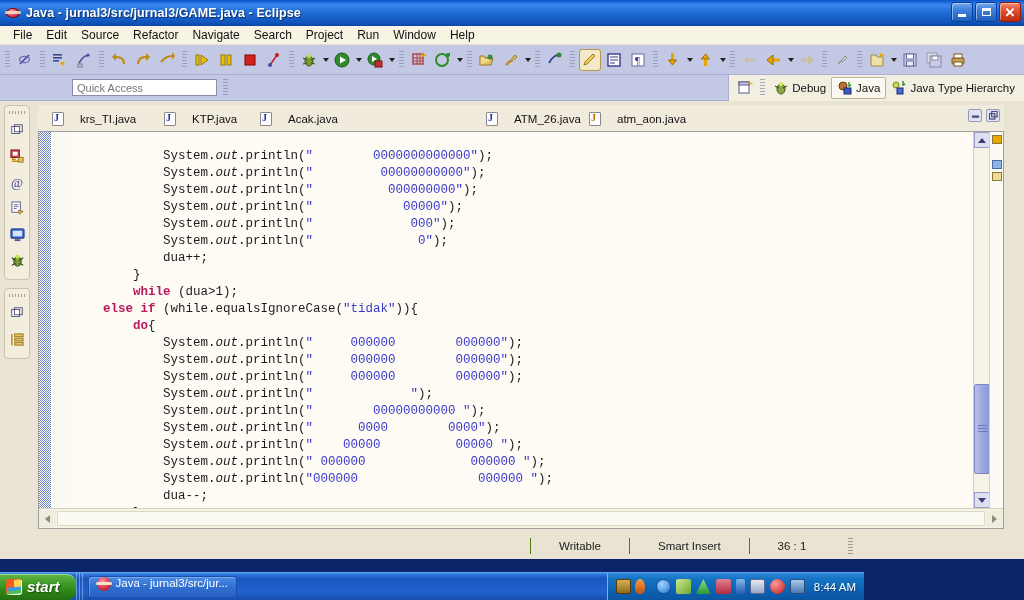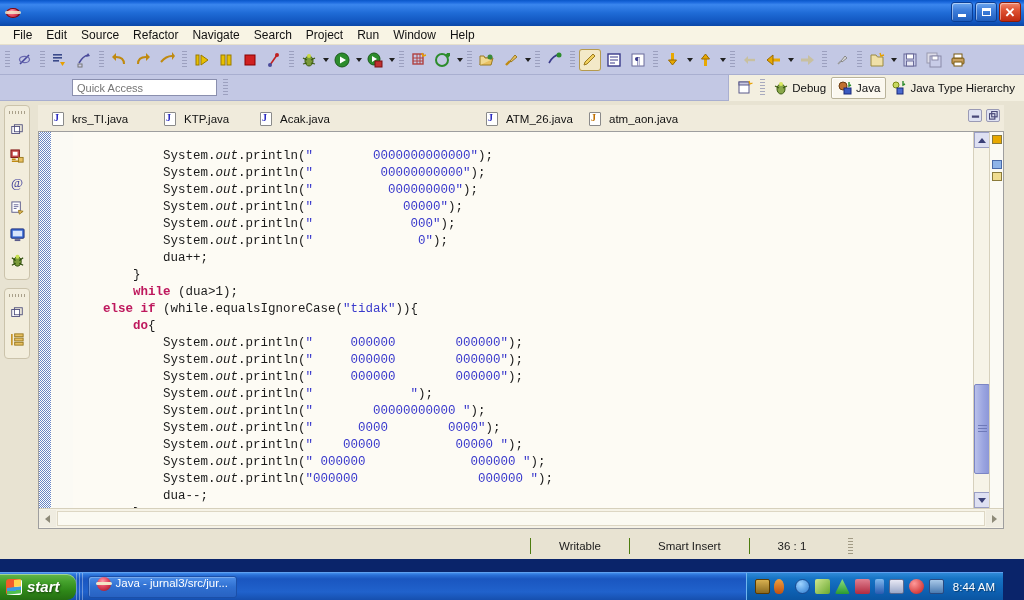--- a/index.html
+++ b/index.html
@@ -105,21 +105,21 @@
             background-position:center; background-repeat:no-repeat; background-size:16px 3px; }
   .fvicon { width:24px; height:24px; margin:2px auto; display:flex; align-items:center; justify-content:center; cursor:pointer; border-radius:3px; }
 
   
   #editor-area {
     position:absolute; left:38px; top:4px; width:966px; height:424px;
     background:#F0EBDC;
   }
   #tabbar { height:26px; position:relative; }
   .etab {
-    position:absolute; top:2px; height:24px; display:flex; align-items:center; gap:8px;
+    position:absolute; top:2px; height:24px; display:flex; align-items:center; gap:16px;
     padding:0 8px; font-size:11.5px; color:#111; cursor:pointer; white-space:nowrap;
     border-radius:3px 3px 0 0;
   }
   .etab.active { background:#fff; border:1px solid #b9b9b9; border-bottom:none; top:1px; height:25px; }
   .tabico { width:12px; height:14px; position:relative; flex:0 0 auto; }
   .tabico::before{ content:""; position:absolute; inset:0; background:#fff; border:1px solid #8a8a8a; border-radius:1px; }
   .tabico::after{ content:"J"; position:absolute; left:2px; top:0px; font-size:10px; font-weight:bold;
                   color:#2a2ac0; font-family:"Liberation Serif",serif; }
   .tabico.orange::after{ color:#C07000; }
   .tabclose { font-size:10px; color:#444; }
@@ -186,21 +186,21 @@
     position:absolute; left:0; top:533px; width:1024px; height:26px;
     background:#E8E3D2; display:flex; align-items:center; font-size:11.5px; color:#1b1b1b;
   }
   #statusbar .sb-icon { width:26px; height:20px; margin-left:4px; display:flex; align-items:center; justify-content:center; }
   .sbcell { padding:0 28px; height:16px; display:flex; align-items:center; border-left:1px solid #4d7c0f; }
   .sbdots { width:5px; height:16px; margin-left:14px;
             background-image:repeating-linear-gradient(180deg,#a29b85 0 1px,transparent 1px 3px); }
 
   
   #taskbar {
-    position:absolute; left:0; top:572px; width:1003px; height:28px;
+    position:absolute; left:0; top:572px; width:864px; height:28px;
     background:linear-gradient(180deg,#3f8bea 0%,#2a6fd6 8%,#1A56C0 22%,#2062CC 70%,#164FAE 100%);
     display:flex; align-items:center;
     border-top:1px solid #5fa0f0;
   }
   #startbtn {
     height:26px; margin:1px 0 1px 0; padding:0 16px 0 6px;
     background:linear-gradient(180deg,#63b649 0%,#44A12C 30%,#2E8718 65%,#246E12 100%);
     border-radius:0 9px 9px 0; display:flex; align-items:center; gap:5px; cursor:pointer;
     box-shadow:inset 0 1px 0 rgba(255,255,255,.4);
   }
@@ -240,20 +240,21 @@
   }
   #tray .tr { width:15px;height:15px; border-radius:2px; flex:0 0 auto; }
   #clock { color:#fff; font-size:11.5px; margin-left:4px; text-shadow:1px 1px 1px rgba(0,0,0,.4); }
   .pretray { display:flex; align-items:center; gap:4px; padding-right:6px; }
 </style>
 </head>
 <body>
 
 <div id="titlebar">
   <span class="tbicon"></span>
+  <span id="title-text">Java - jurnal3/src/jurnal3/GAME.java - Eclipse</span>
   <div id="winbtns">
     <div class="wbtn">
         <span class="gl-min"></span>
       </div>
     <div class="wbtn">
         <span class="gl-max"></span>
       </div>
     <div class="wbtn close">
         <span class="gl-x">✕</span>
       </div>

